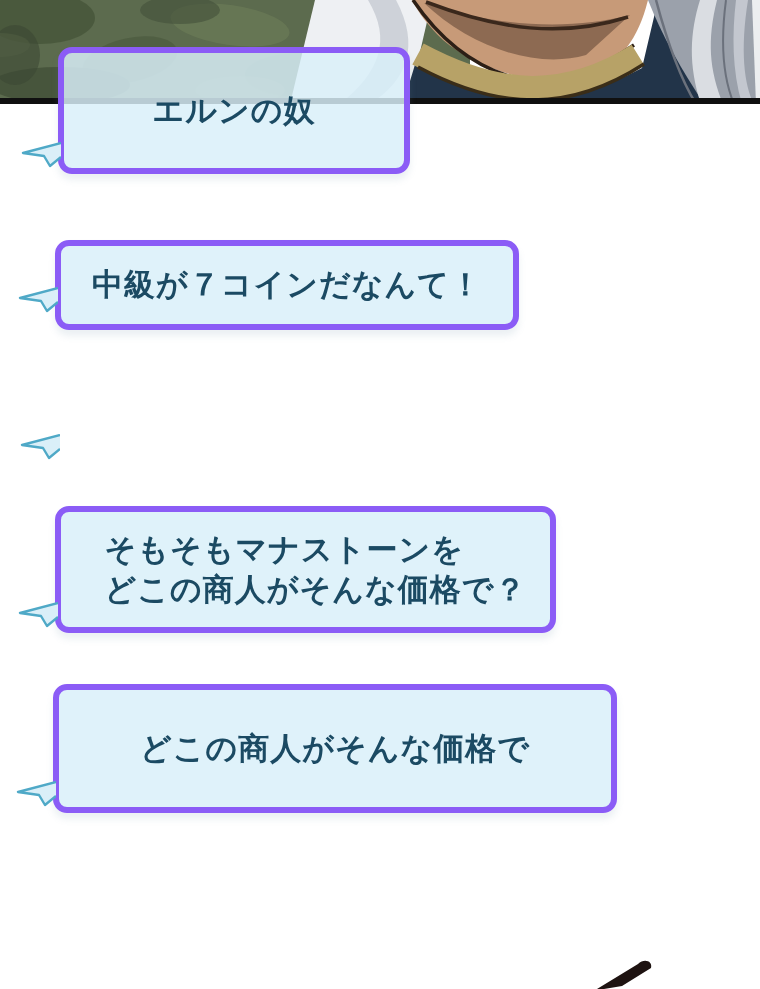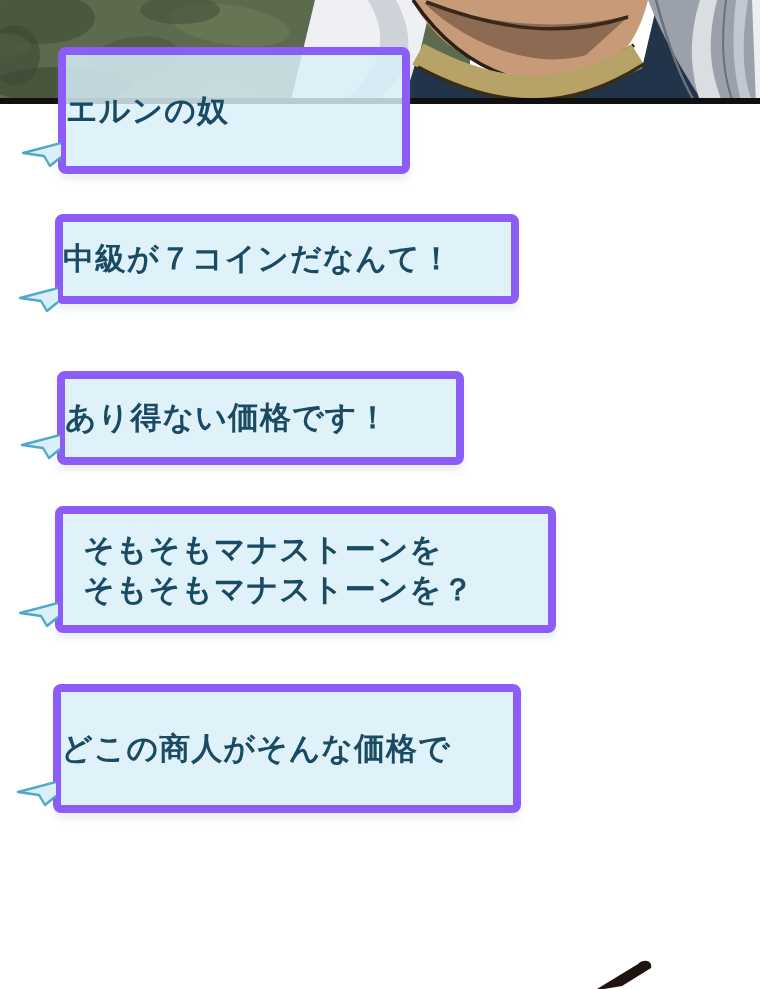--- a/index.html
+++ b/index.html
@@ -8,34 +8,34 @@
     background:#ffffff;overflow:hidden;
     font-family:"Liberation Sans","DejaVu Sans",sans-serif;
   }
   
   #panel{position:absolute;left:0;top:0;width:760px;height:104px;z-index:1;}
   #panel svg{display:block;}
   
   .bubble{
     position:absolute;z-index:2;box-sizing:border-box;
     background:rgba(217,240,249,0.84);
-    border:8px solid #8b5cf6;border-radius:8px;
+    border:6px solid #8b5cf6;border-radius:14px;
     box-shadow:0 6px 7px rgba(110,150,170,0.14);
-    display:flex;align-items:center;
+    display:flex;align-items:center;justify-content:center;
   }
   .bubble .lines{
     text-align:left;font-size:31px;line-height:40px;font-weight:700;
     color:#1b4a63;letter-spacing:1px;white-space:nowrap;
   }
   .bubble .lines span{display:block;}
   .b1{left:58px;top:47px;width:352px;height:127px;}
-  .b2{left:55px;top:214px;width:464px;height:90px;}
+  .b2{left:55px;top:240px;width:464px;height:90px;}
   .b3{left:57px;top:371px;width:407px;height:94px;}
   .b4{left:55px;top:506px;width:501px;height:127px;padding-left:20px;}
-  .b5{left:53px;top:684px;width:468px;height:129px;}
+  .b5{left:53px;top:684px;width:564px;height:129px;}
   .tail{position:absolute;z-index:3;width:40px;height:26px;}
   .t1{left:21px;top:142px;}
   .t2{left:18px;top:287px;}
   .t3{left:20px;top:434px;}
   .t4{left:18px;top:602px;}
   .t5{left:16px;top:781px;}
   
   #stick{position:absolute;left:560px;top:940px;width:120px;height:49px;z-index:1;}
 </style>
 </head>
@@ -97,34 +97,29 @@
   <div class="bubble b2">
     <div class="lines">
       <span>中級が７コインだなんて！</span>
     </div>
   </div>
   <svg class="tail t2" viewBox="0 0 40 26">
     <path d="M40,1 L2,11 L23,14 L29,24 L40,15 Z" fill="#daeff8"></path>
     <path d="M40,1 L2,11 L23,14 L29,24 L40,15" fill="none" stroke="#4fa9c7" stroke-width="2.4" stroke-linejoin="round"></path>
   </svg>
 
-  <div class="bubble b3">
-    <div class="lines">
-      <span>あり得ない価格です！</span>
-    </div>
-  </div>
   <svg class="tail t3" viewBox="0 0 40 26">
     <path d="M40,1 L2,11 L23,14 L29,24 L40,15 Z" fill="#daeff8"></path>
     <path d="M40,1 L2,11 L23,14 L29,24 L40,15" fill="none" stroke="#4fa9c7" stroke-width="2.4" stroke-linejoin="round"></path>
   </svg>
 
   <div class="bubble b4">
     <div class="lines">
       <span>そもそもマナストーンを</span>
-      <span>そもそもマナストーンを？</span>
+      <span>どこの商人がそんな価格で？</span>
     </div>
   </div>
   <svg class="tail t4" viewBox="0 0 40 26">
     <path d="M40,1 L2,11 L23,14 L29,24 L40,15 Z" fill="#daeff8"></path>
     <path d="M40,1 L2,11 L23,14 L29,24 L40,15" fill="none" stroke="#4fa9c7" stroke-width="2.4" stroke-linejoin="round"></path>
   </svg>
 
   <div class="bubble b5">
     <div class="lines">
       <span>どこの商人がそんな価格で</span>

